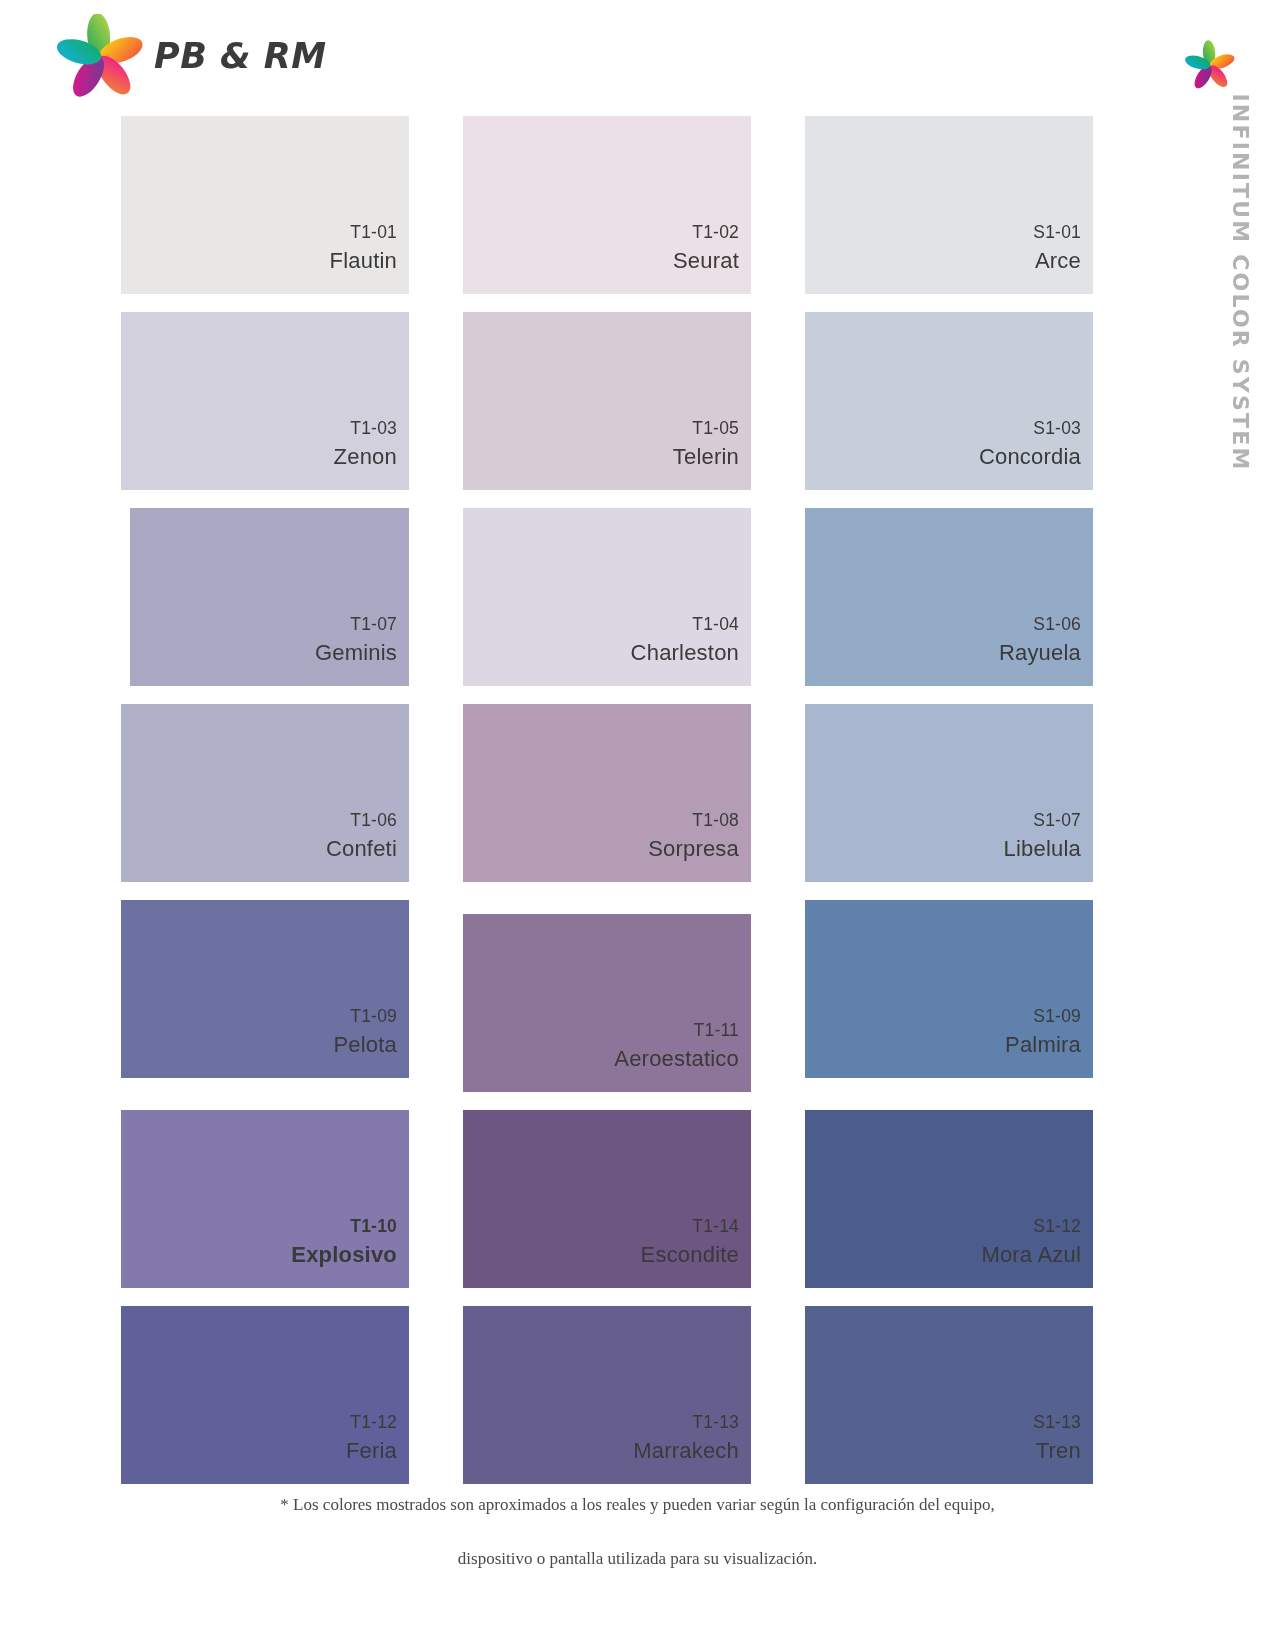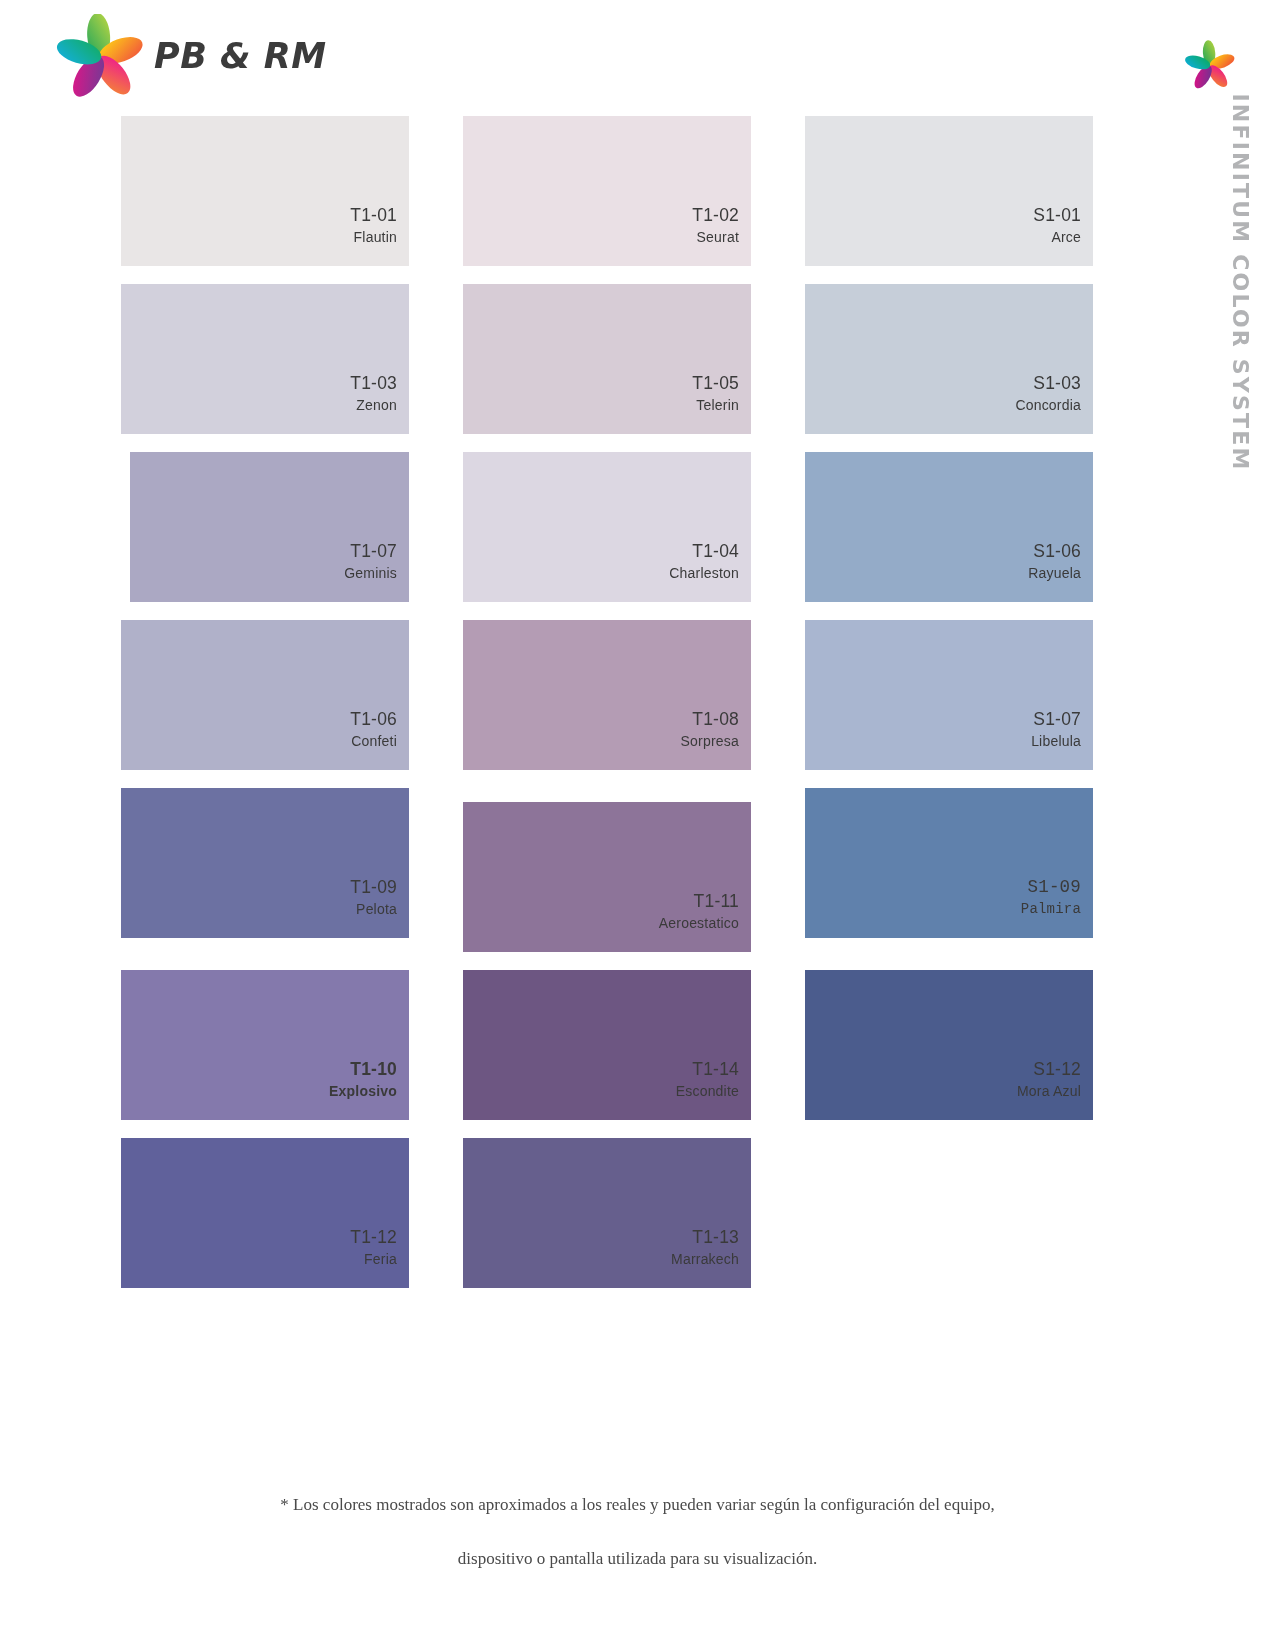--- a/index.html
+++ b/index.html
@@ -47,35 +47,35 @@
     position: absolute;
     left: 121px; top: 116px;
     width: 968px;
     display: grid;
     grid-template-columns: repeat(3, 288px);
     column-gap: 54px;
     row-gap: 18px;
   }
   .swatch {
     position: relative;
-    height: 150px;
+    height: 178px;
     display: flex;
     flex-direction: column;
     align-items: flex-end;
     justify-content: flex-end;
     padding: 0 12px 18px 0;
   }
   .swatch .code {
     font-size: 17.5px;
     color: #3a3a3a;
     line-height: 1.42;
     letter-spacing: 0.2px;
   }
   .swatch .name {
-    font-size: 14px;
+    font-size: 22px;
     color: #3a3a3a;
     line-height: 1.42;
     letter-spacing: 0.2px;
   }
 
   
   .footnote {
     position: absolute;
     left: 0; top: 1492px;
     width: 1275px;
@@ -195,21 +195,21 @@
         <div class="name">Libelula</div>
       </div>
       <div class="swatch" style="background: rgb(108, 113, 162);">
         <div class="code">T1-09</div>
         <div class="name">Pelota</div>
       </div>
       <div class="swatch" style="background: rgb(141, 116, 153); margin-top: 14px;">
         <div class="code">T1-11</div>
         <div class="name">Aeroestatico</div>
       </div>
-      <div class="swatch" style="background: rgb(96, 129, 172); font-family: Liberation Mono, monospace;">
+      <div class="swatch" style="background: rgb(96, 129, 172);">
         <div class="code">S1-09</div>
         <div class="name">Palmira</div>
       </div>
       <div class="swatch" style="background: rgb(132, 121, 172); font-weight: bold;">
         <div class="code">T1-10</div>
         <div class="name">Explosivo</div>
       </div>
       <div class="swatch" style="background: rgb(109, 86, 130);">
         <div class="code">T1-14</div>
         <div class="name">Escondite</div>
@@ -218,20 +218,24 @@
         <div class="code">S1-12</div>
         <div class="name">Mora Azul</div>
       </div>
       <div class="swatch" style="background: rgb(96, 97, 155);">
         <div class="code">T1-12</div>
         <div class="name">Feria</div>
       </div>
       <div class="swatch" style="background: rgb(102, 95, 141);">
         <div class="code">T1-13</div>
         <div class="name">Marrakech</div>
+      </div>
+      <div class="swatch" style="background: rgb(85, 98, 143);">
+        <div class="code">S1-13</div>
+        <div class="name">Tren</div>
       </div>
     </div>
 
   <div class="footnote">
     <span class="l1">*  Los colores mostrados son aproximados a los reales y pueden variar según la configuración del equipo,</span>
     <span class="l2">dispositivo o pantalla utilizada para su visualización.</span>
   </div>
 
 </div>
 

